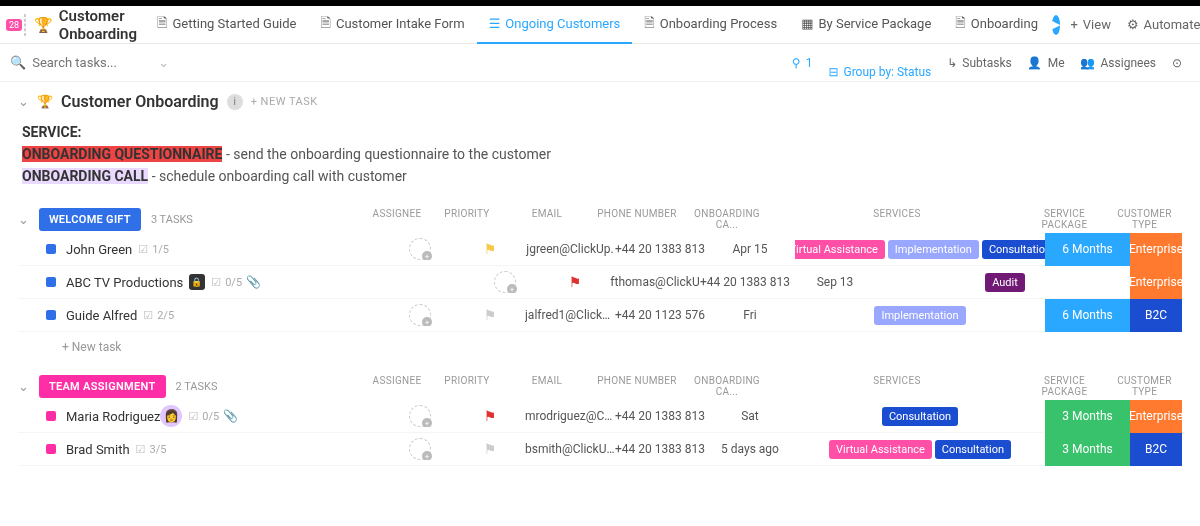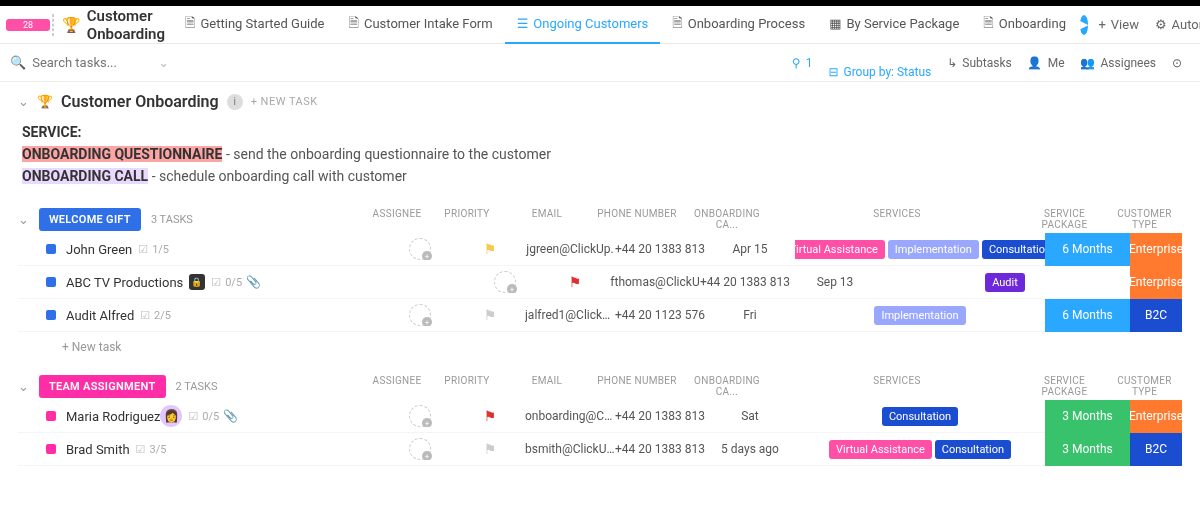--- a/index.html
+++ b/index.html
@@ -4,42 +4,42 @@
 <style>
 *{box-sizing:border-box;margin:0;padding:0;font-family:-apple-system,BlinkMacSystemFont,"Segoe UI",Roboto,sans-serif}
 body{background:#fff;font-size:13px;color:#333;width:1200px;height:526px;overflow:hidden}
 .topbar{height:6px;background:#000}
 .tabs-row{display:flex;align-items:center;height:38px;border-bottom:1px solid #e8e8e8;padding:0 6px;gap:2px}
 .tab-cluster{display:flex;align-items:center;gap:6px;padding:0 6px}
 .tab-cluster.title{font-weight:600;font-size:15px}
 .tab{display:flex;align-items:center;gap:5px;padding:0 12px;height:38px;color:#555;font-size:13px;border-bottom:2px solid transparent;cursor:pointer;white-space:nowrap}
 .tab.active{color:#2aa8ff;border-bottom:2px solid #2aa8ff}
 .medal{font-size:15px}
-.badge-pink{font-size:9px;background:#ff4fa7;color:#fff;border-radius:3px;padding:1px 17px}
+.badge-pink{font-size:9px;background:#ff4fa7;color:#fff;border-radius:3px;padding:1px 3px}
 .sq{width:22px;height:22px;border:1px dashed #ccc;border-radius:3px}
 .spacer{flex:1}
 .circ-btn{width:20px;height:20px;border-radius:50%;background:#2aa8ff;color:#fff;display:flex;align-items:center;justify-content:center;font-size:11px}
 .plain-btn{display:flex;align-items:center;gap:5px;color:#666;font-size:13px;padding:0 6px}
 .divider{width:1px;height:22px;background:#eee}
 .toolbar{display:flex;align-items:center;height:38px;padding:0 10px;border-bottom:1px solid #eee}
 .search{display:flex;align-items:center;gap:6px;color:#888;font-size:13px;flex:1}
 .search input{border:none;outline:none;font-size:13px;width:120px}
 .tool-chip{display:flex;align-items:center;gap:5px;padding:4px 8px;color:#666;font-size:12px}
 .tool-chip.filter{color:#2aa8ff}
 .tool-chip.group{color:#2aa8ff}
 .main{padding:10px 18px}
 .list-head{display:flex;align-items:center;gap:8px;color:#333}
 .list-head .title{font-weight:600;font-size:16px}
 .info-c{width:16px;height:16px;border-radius:50%;background:#ddd;display:inline-flex;align-items:center;justify-content:center;font-size:10px;color:#777}
 .newtask{color:#aaa;font-size:11px;letter-spacing:.5px}
 .body-block{margin:10px 0 18px 4px;font-size:14px;line-height:22px;color:#555}
 .body-block .lh{font-weight:700;color:#333}
 .bg-y{background:#ffe9a8}
 .bg-pk{background:#ffd4ec}
-.bg-or{background:#fca5a5}
+.bg-or{background:#ef4444}
 .bg-pr{background:#ead9ff}
 .group{margin-top:18px}
 .grp-head{display:flex;align-items:center;gap:10px;height:28px}
 .grp-pill{color:#fff;font-size:11px;font-weight:600;padding:5px 10px;border-radius:3px;letter-spacing:.3px}
 .grp-count{color:#999;font-size:11px}
 .chev{color:#999;cursor:pointer}
 .cols{margin-left:auto;display:flex;}
 .col{font-size:10px;color:#999;text-transform:uppercase;letter-spacing:.3px;text-align:center}
 .col.assignee{width:70px}
 .col.priority{width:70px}
@@ -228,28 +228,28 @@
             <div class="cell assignee">
               <span class="avatar-ph"></span>
             </div>
             <div class="cell priority">
               <span class="flag red">⚑</span>
             </div>
             <div class="cell email">fthomas@ClickU</div>
             <div class="cell phone">+44 20 1383 813</div>
             <div class="cell call">Sep 13</div>
             <div class="cell services">
-              <span class="tag" style="background:#6d28d9">Audit</span>
+              <span class="tag" style="background:#701a75">Audit</span>
             </div>
             <div class="cell ctype" style="background:#ff7a2e">Enterprise</div>
           </div>
         </div>
         <div class="row">
           <span class="ind" style="background:#2f6fe8"></span>
-          <span class="name">Audit Alfred</span>
+          <span class="name">Guide Alfred</span>
           <span class="meta">
             <span class="check-ic">☑</span>
             <span>2/5</span>
           </span>
           <div class="cells">
             <div class="cell assignee">
               <span class="avatar-ph"></span>
             </div>
             <div class="cell priority">
               <span class="flag grey">⚑</span>
@@ -291,21 +291,21 @@
             <span>0/5</span>
             <span class="sub-ic">📎</span>
           </span>
           <div class="cells">
             <div class="cell assignee">
               <span class="avatar-ph"></span>
             </div>
             <div class="cell priority">
               <span class="flag red">⚑</span>
             </div>
-            <div class="cell email">onboarding@Clic</div>
+            <div class="cell email">mrodriguez@Clic</div>
             <div class="cell phone">+44 20 1383 813</div>
             <div class="cell call">Sat</div>
             <div class="cell services">
               <span class="tag" style="background:#1b4dd1">Consultation</span>
             </div>
             <div class="cell pkg" style="background:#37c26b">3 Months</div>
             <div class="cell ctype" style="background:#ff7a2e">Enterprise</div>
           </div>
         </div>
         <div class="row">

